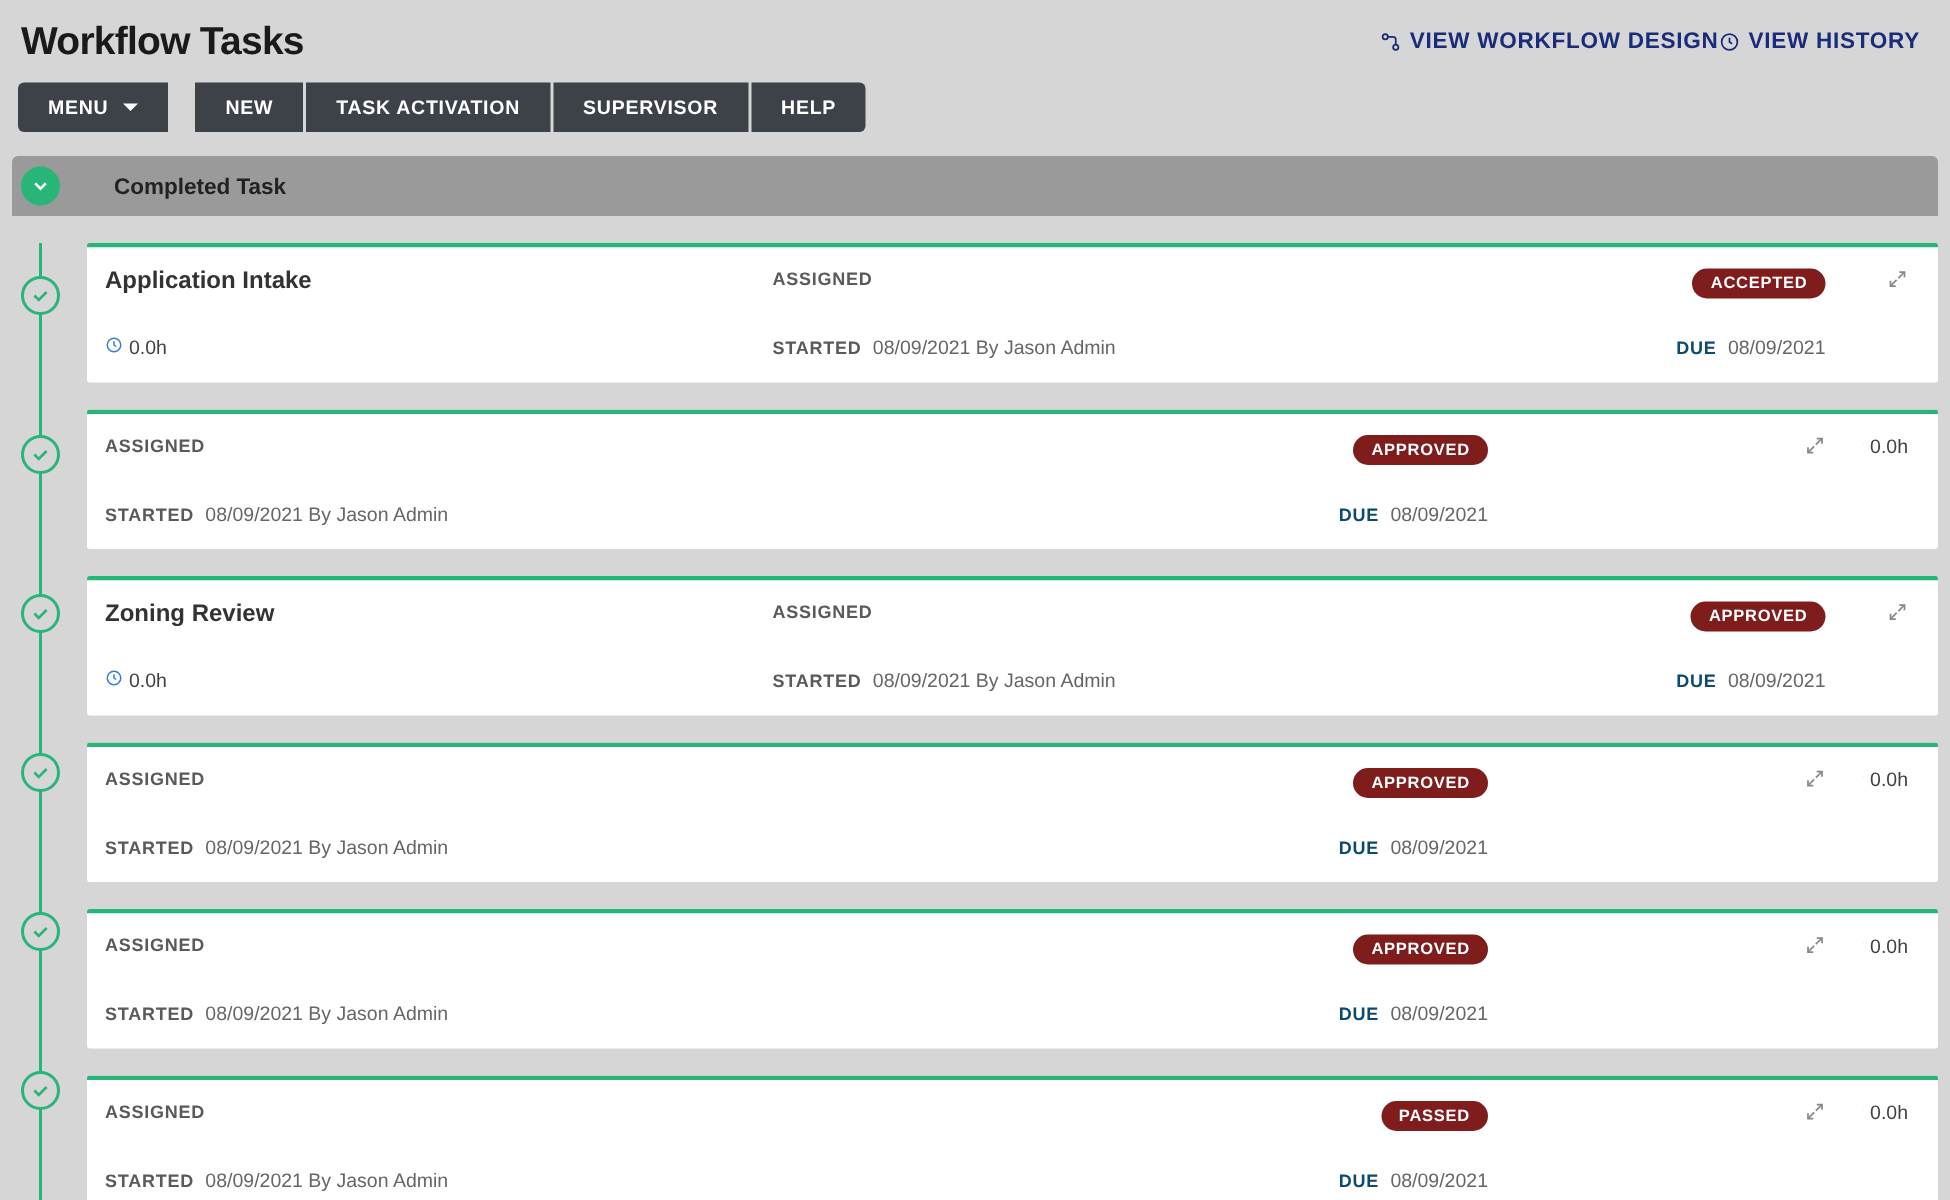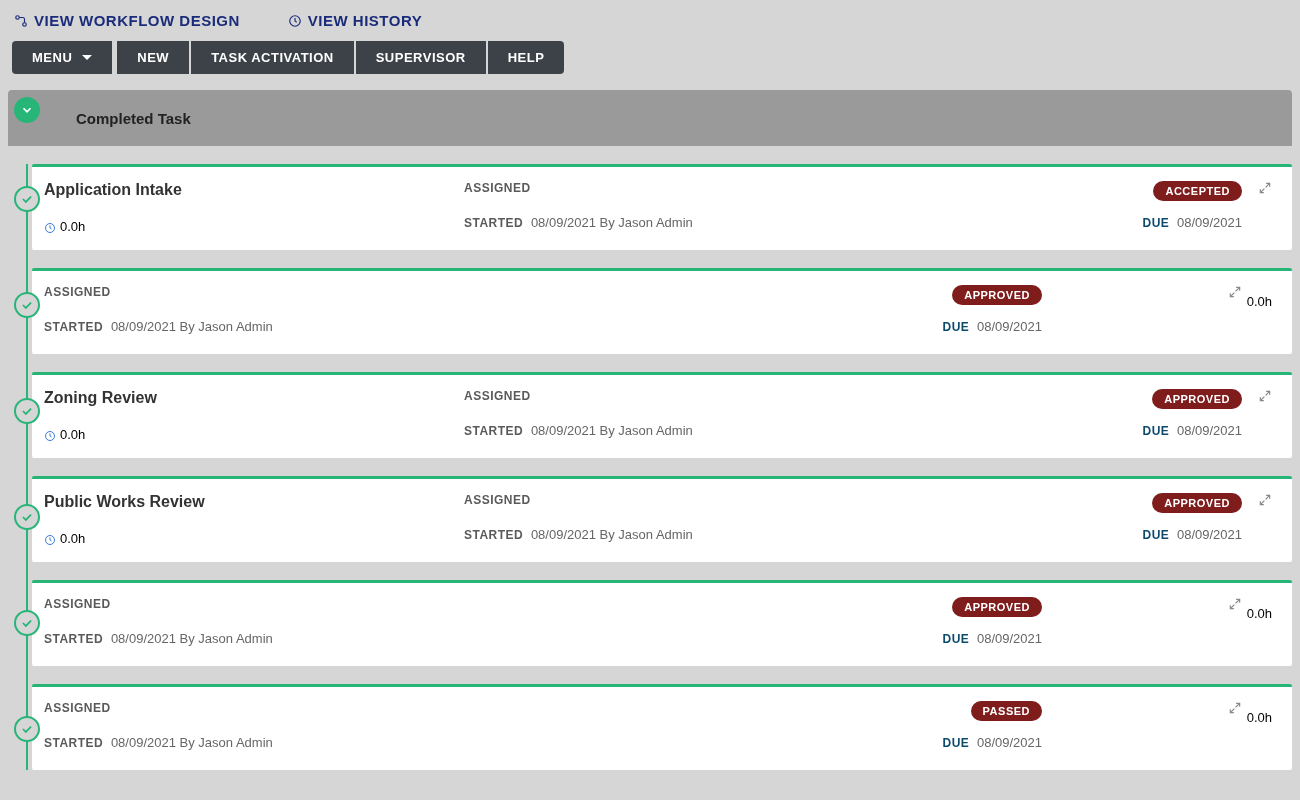--- a/index.html
+++ b/index.html
@@ -17,21 +17,20 @@
     padding: 12px 20px 8px 14px;
   }
   .page-title {
     font-size: 26px;
     font-weight: 800;
     color: #1a1a1a;
     letter-spacing: -0.5px;
   }
   .header-links {
     display: flex;
-    gap: 48px;
     align-items: center;
   }
   .header-link {
     color: #1a2b7a;
     font-weight: 800;
     font-size: 15px;
     letter-spacing: 0.5px;
     cursor: pointer;
     display: flex;
     align-items: center;
@@ -49,34 +48,34 @@
     font-weight: 700;
     font-size: 13px;
     letter-spacing: 0.5px;
     padding: 9px 20px;
     border: none;
     cursor: pointer;
     display: flex;
     align-items: center;
     gap: 10px;
   }
-  .toolbar-btn.menu { border-radius: 4px 0 0 4px; margin-right: 3px;}
+  .toolbar-btn.menu { border-radius: 4px 0 0 4px; margin-right: 16px;}
   .toolbar-btn:last-child { border-radius: 0 4px 4px 0; }
   .chevron-down {
     width: 0; height: 0;
     border-left: 5px solid transparent;
     border-right: 5px solid transparent;
     border-top: 5px solid #fff;
     display: inline-block;
   }
   .section-header {
     background: #9a9a9a;
     display: flex;
     align-items: center;
-    height: 56px;
+    height: 40px;
     position: relative;
     border-radius: 4px 4px 0 0;
     margin: 0 8px 0 8px;
   }
   .section-header .label {
     color: #222;
     font-weight: 700;
     font-size: 15px;
     margin-left: 68px;
   }
@@ -104,30 +103,31 @@
     justify-content: center;
     z-index: 2;
   }
   .marker svg { width: 14px; height: 14px; stroke: #27b578; }
   .marker.header-marker {
     background: #27b578;
   }
   .marker.header-marker svg { stroke: #fff; }
   .card {
     background: #fff;
-    margin-left: 24px;
+    margin-left: 50px;
     margin-top: 18px;
     border-top: 3px solid #27b578;
     border-radius: 2px;
     padding: 14px 20px 16px 12px;
     position: relative;
     min-height: 86px;
     display: grid;
     grid-template-columns: 420px 1fr 200px 30px;
     row-gap: 10px;
+    gap: 25px;
   }
   .card .task-title {
     font-weight: 700;
     font-size: 16px;
     color: #333;
   }
   .card .assigned {
     font-weight: 800;
     font-size: 12px;
     color: #5a5a5a;
@@ -147,38 +147,39 @@
     display: inline-block;
   }
   .card .expand {
     justify-self: end;
     align-self: start;
     color: #888;
     cursor: pointer;
   }
   .expand svg { width: 14px; height: 14px; }
   .card .duration {
-    color: #000000; font-size: 13px;
-    display: flex; align-items: flex-end; gap: 4px;
+    color: #404040; font-size: 13px;
+    display: flex; align-items: flex-start; gap: 4px;
   }
   .duration svg { width: 12px; height: 12px; stroke: #3a7bd5; }
   .card .started {
     color: #666; font-size: 13px;
   }
   .card .started .lbl { font-weight: 800; color: #5a5a5a; font-size: 12px; letter-spacing: 0.5px; margin-right:4px;}
   .card .due {
     color: #666; font-size: 13px; justify-self: end;
   }
   .card .due .lbl { font-weight: 800; color: #0c4a6e; font-size: 12px; letter-spacing: 0.5px; margin-right:4px;}
   .section-marker-wrap { position: relative; height:0; }
 </style>
 </head>
 <body>
 
 <div class="header">
+  <h1 class="page-title">Workflow Tasks</h1>
   <div class="header-links">
     <div class="header-link">
       <svg viewBox="0 0 24 24" fill="none" stroke="#1a2b7a" stroke-width="2">
           <circle cx="6" cy="6" r="3"></circle>
           <circle cx="18" cy="18" r="3"></circle>
           <path d="M9 6h6a3 3 0 0 1 3 3v6"></path>
         </svg>
       <span>VIEW WORKFLOW DESIGN</span>
     </div>
     <div class="header-link">
@@ -300,21 +301,20 @@
         <div class="started"><span class="lbl">STARTED</span> 08/09/2021 By Jason Admin</div>
         <div class="due"><span class="lbl">DUE</span> 08/09/2021</div>
         <div></div>
       </div>
       <div class="marker" style="top: 340px;">
         <svg viewBox="0 0 24 24" fill="none" stroke-width="3">
           <polyline points="5 12 10 17 19 8"></polyline>
         </svg>
       </div>
       <div class="card">
-        <div class="task-title">Public Works Review</div>
         <div class="assigned">ASSIGNED</div>
         <div class="badge"><span class="badge-pill">APPROVED</span></div>
         <div class="expand"><svg viewBox="0 0 24 24" fill="none" stroke="#888" stroke-width="2">
             <path d="M14 4h6v6"></path>
             <path d="M10 20H4v-6"></path>
             <path d="M20 4l-7 7"></path>
             <path d="M4 20l7-7"></path>
           </svg></div>
         <div class="duration">
           <svg viewBox="0 0 24 24" fill="none" stroke-width="2">

